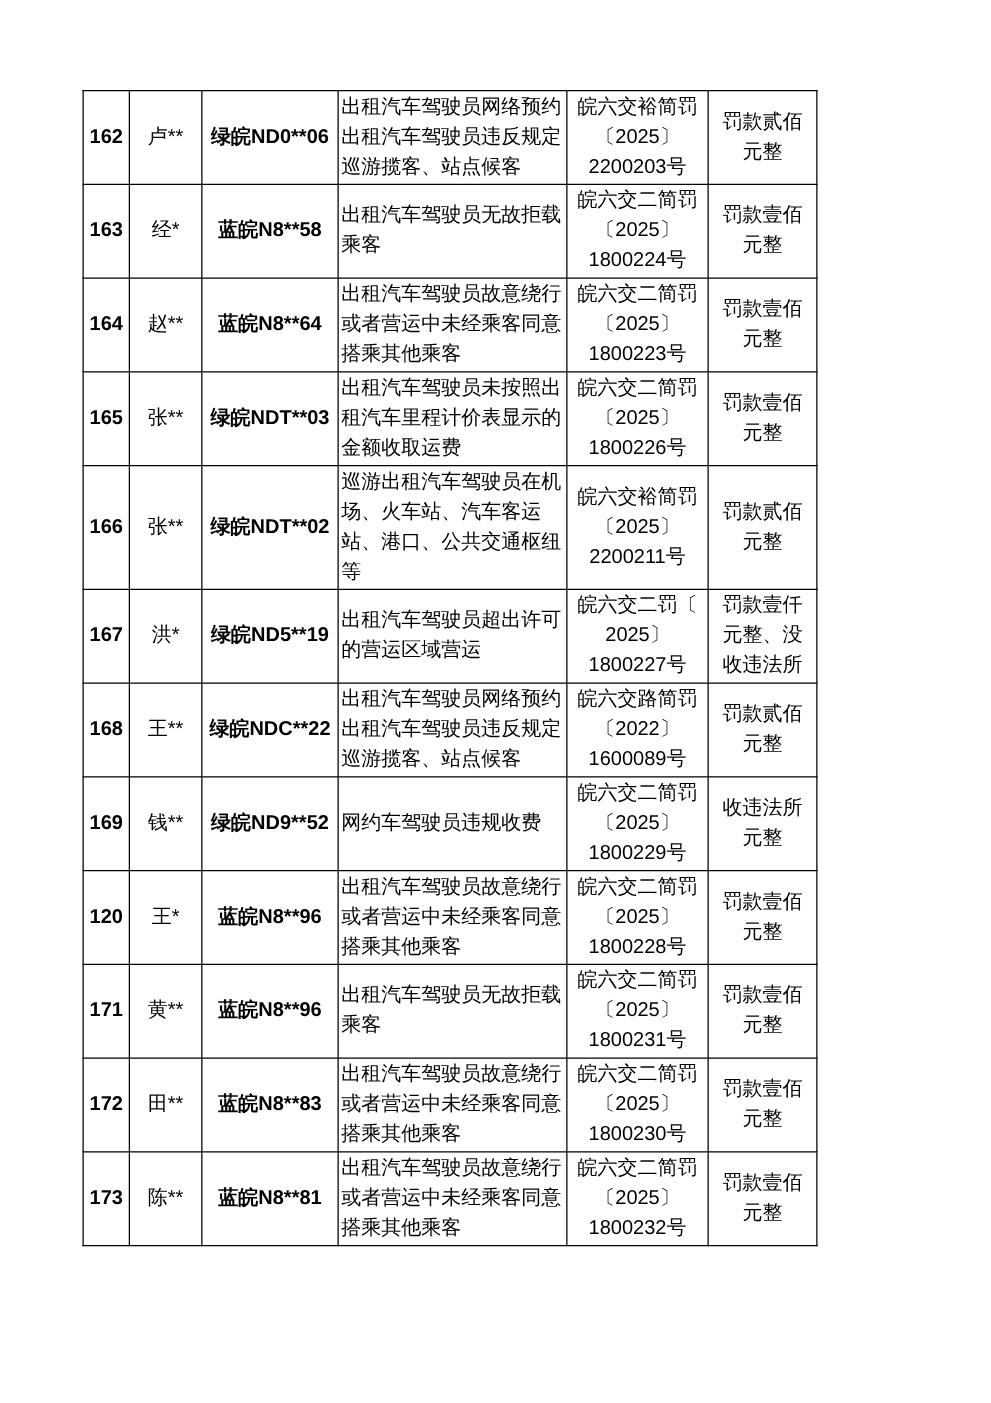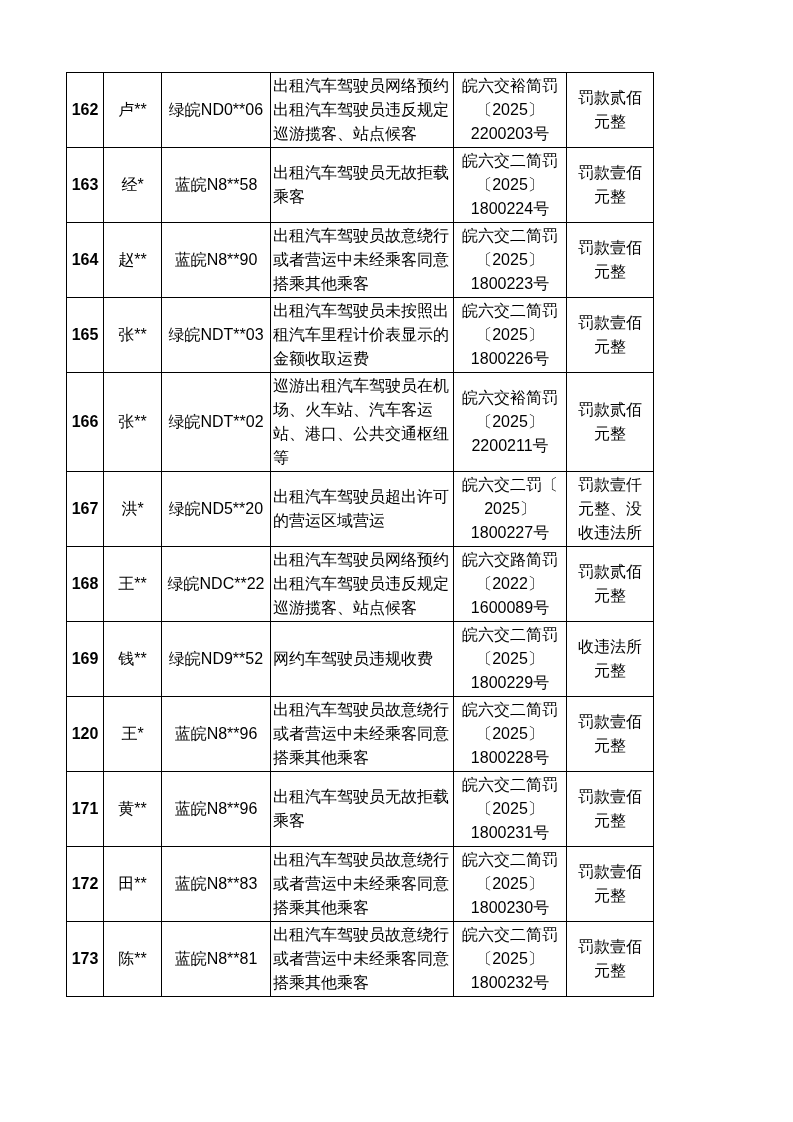--- a/index.html
+++ b/index.html
@@ -26,21 +26,21 @@
   }
   table.penalty-table td {
     border: 1.5px solid #000000;
     vertical-align: middle;
     height: 73px;
     overflow: hidden;
     padding: 1px 2px;
   }
   td.c-seq      { text-align: center; font-weight: bold; }
   td.c-name     { text-align: center; }
-  td.c-plate    { text-align: center; }
+  td.c-plate    { text-align: center; font-weight: bold; }
   td.c-violation{ text-align: left; padding-left: 4px; padding-right: 2px;
                   word-break: break-all; }
   td.c-docno    { text-align: center; white-space: pre-line; margin-top: 16px; }
   td.c-penalty  { text-align: center; white-space: pre-line; }
 </style>
 </head>
 <body>
 
 <div class="page">
   <table class="penalty-table">
@@ -73,21 +73,21 @@
     <td class="c-docno">皖六交二简罚
 〔2025〕
 1800224号</td>
     <td class="c-penalty">罚款壹佰
 元整</td>
   </tr>
 
   <tr>
     <td class="c-seq">164</td>
     <td class="c-name">赵**</td>
-    <td class="c-plate">蓝皖N8**90</td>
+    <td class="c-plate">蓝皖N8**64</td>
     <td class="c-violation">出租汽车驾驶员故意绕行或者营运中未经乘客同意搭乘其他乘客</td>
     <td class="c-docno">皖六交二简罚
 〔2025〕
 1800223号</td>
     <td class="c-penalty">罚款壹佰
 元整</td>
   </tr>
 
   <tr>
     <td class="c-seq">165</td>
@@ -109,21 +109,21 @@
     <td class="c-docno">皖六交裕简罚
 〔2025〕
 2200211号</td>
     <td class="c-penalty">罚款贰佰
 元整</td>
   </tr>
 
   <tr>
     <td class="c-seq">167</td>
     <td class="c-name">洪*</td>
-    <td class="c-plate">绿皖ND5**20</td>
+    <td class="c-plate">绿皖ND5**19</td>
     <td class="c-violation">出租汽车驾驶员超出许可的营运区域营运</td>
     <td class="c-docno">皖六交二罚〔
 2025〕
 1800227号</td>
     <td class="c-penalty">罚款壹仟
 元整、没
 收违法所</td>
   </tr>
 
   <tr>

